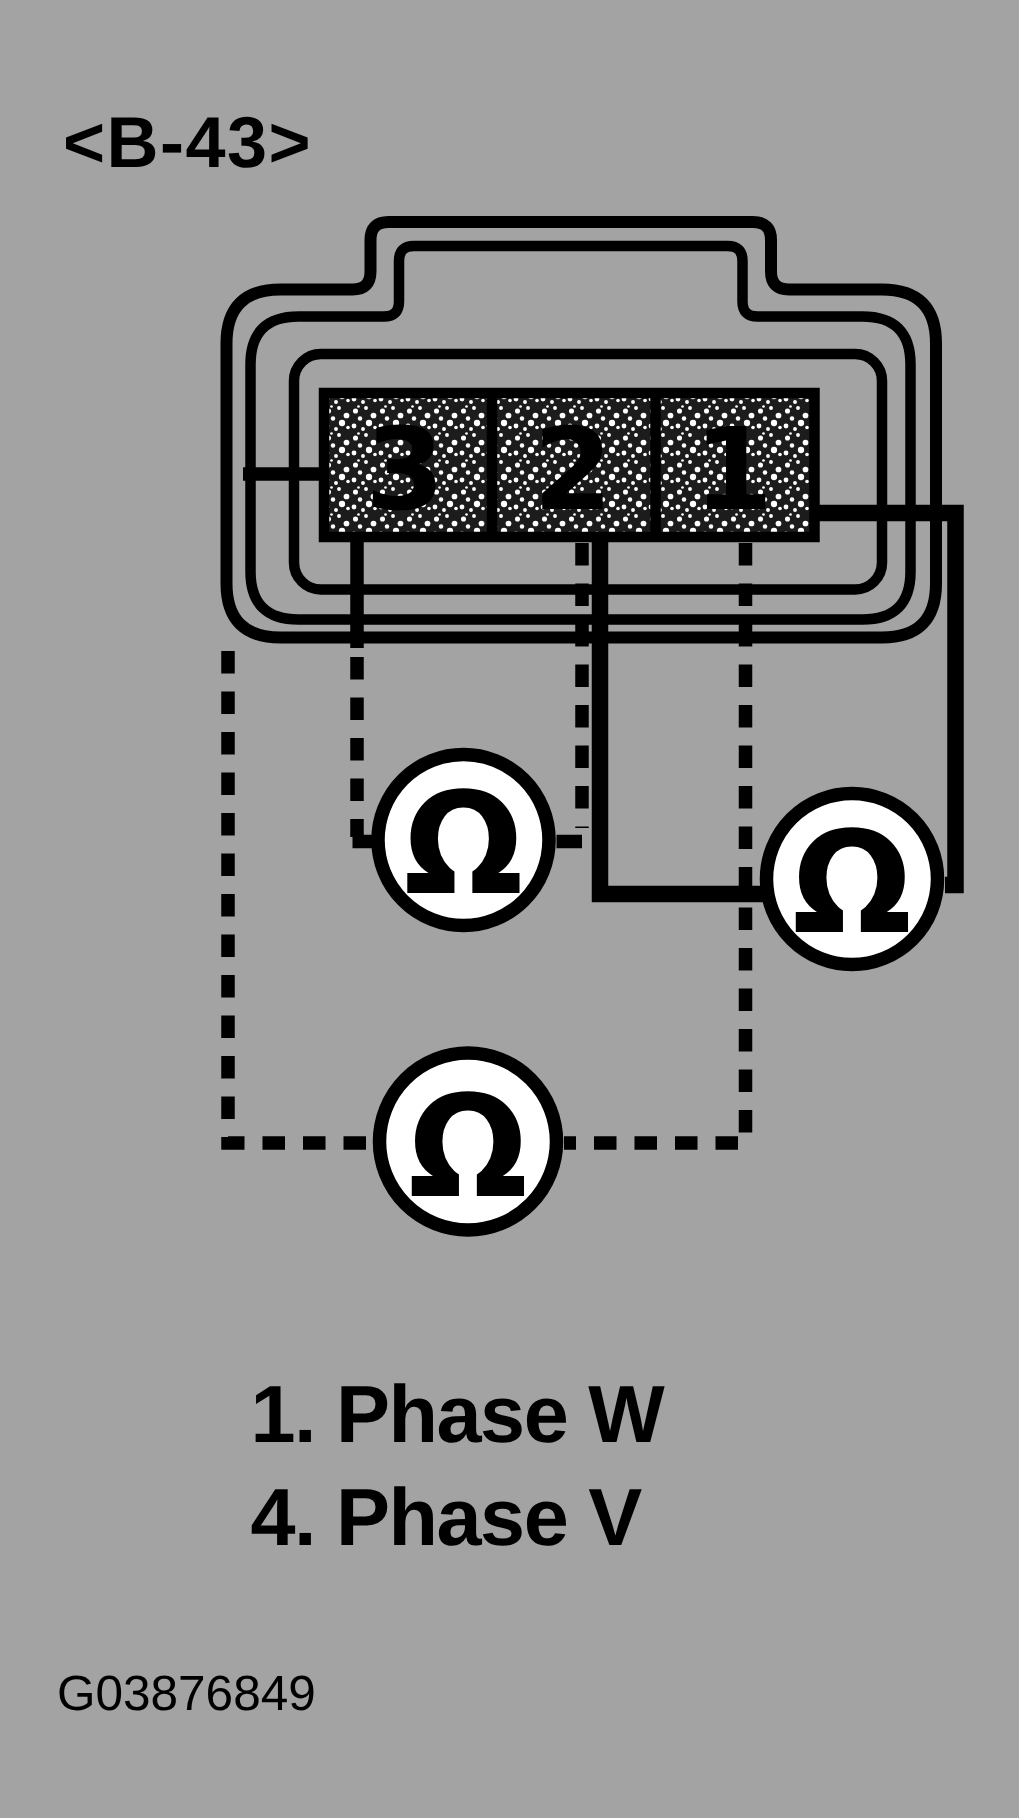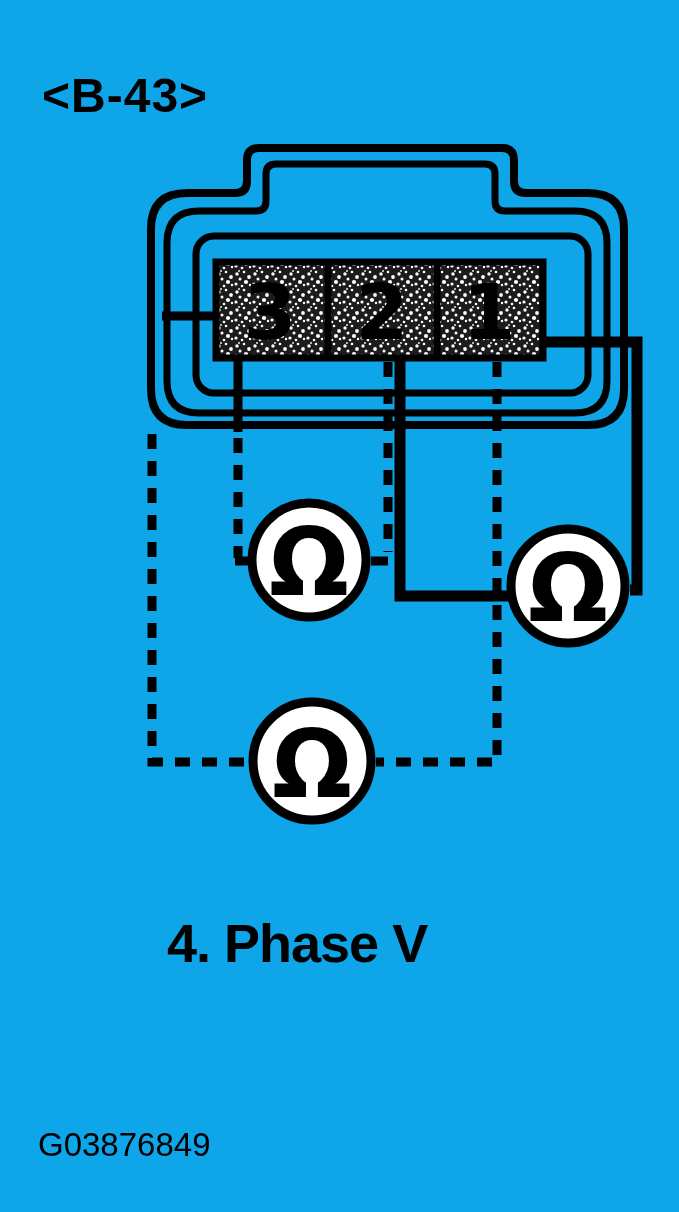--- a/index.html
+++ b/index.html
@@ -1,19 +1,19 @@
 <!DOCTYPE html>
 <html><head>
 <meta charset="utf-8">
 <style>
   html,body{margin:0;padding:0;background:#ffffff;}
   .canvas{
     position:relative;
     width:679px;height:1212px;
-    background:#0ea5e9;
+    background:#a3a3a3;
     color:#000;
     font-family:"Liberation Sans", sans-serif;
     overflow:hidden;
   }
   .connector-label{
     position:absolute;
     left:42px;top:68px;
     font-size:48px;
     font-weight:bold;
     letter-spacing:1px;
@@ -37,21 +37,20 @@
     letter-spacing:-1px;
     white-space:nowrap;
   }
   .figure-id{
     position:absolute;
     left:38px;top:1110px;
     font-size:33px;
     font-weight:normal;
     letter-spacing:0px;
     white-space:nowrap;
-    margin-top:16px;
   }
 </style>
 </head>
 <body>
 
 <div class="canvas">
 
   <div class="connector-label">&lt;B-43&gt;</div>
 
   <svg class="diagram-svg" viewBox="0 0 679 1212">
@@ -106,18 +105,19 @@
     <text x="309" y="595" text-anchor="middle" font-family="DejaVu Sans, Liberation Sans, sans-serif" font-size="94" font-weight="bold" fill="#000">Ω</text>
 
     <circle cx="568" cy="586" r="57" fill="#fff" stroke="#000" stroke-width="9"></circle>
     <text x="568" y="621" text-anchor="middle" font-family="DejaVu Sans, Liberation Sans, sans-serif" font-size="94" font-weight="bold" fill="#000">Ω</text>
 
     <circle cx="312" cy="761" r="59" fill="#fff" stroke="#000" stroke-width="9"></circle>
     <text x="312" y="797" text-anchor="middle" font-family="DejaVu Sans, Liberation Sans, sans-serif" font-size="94" font-weight="bold" fill="#000">Ω</text>
   </svg>
 
   <div class="legend">
+    <div class="legend-line">1. Phase W</div>
     <div class="legend-line">4. Phase V</div>
   </div>
 
   <div class="figure-id">G03876849</div>
 
 </div>
 
 </body></html>

